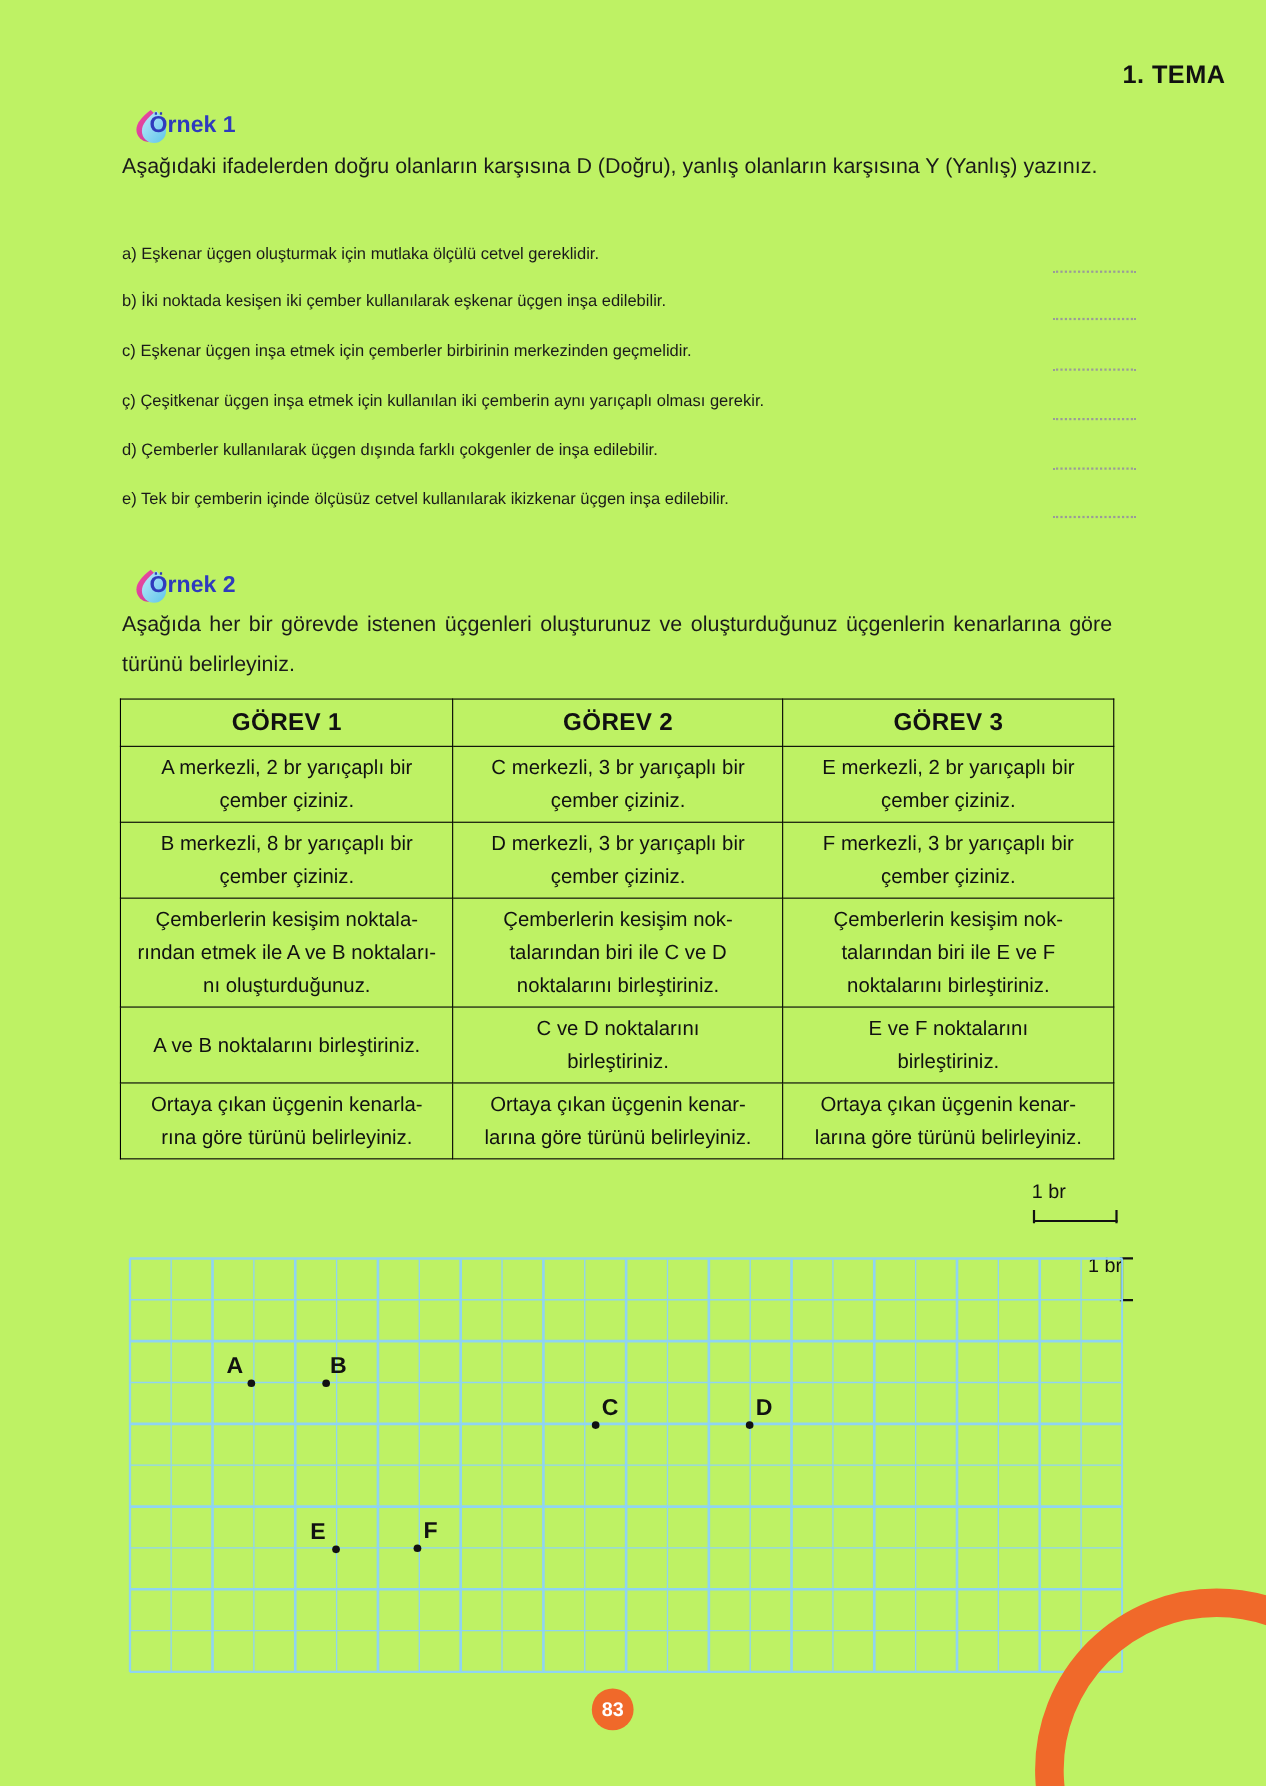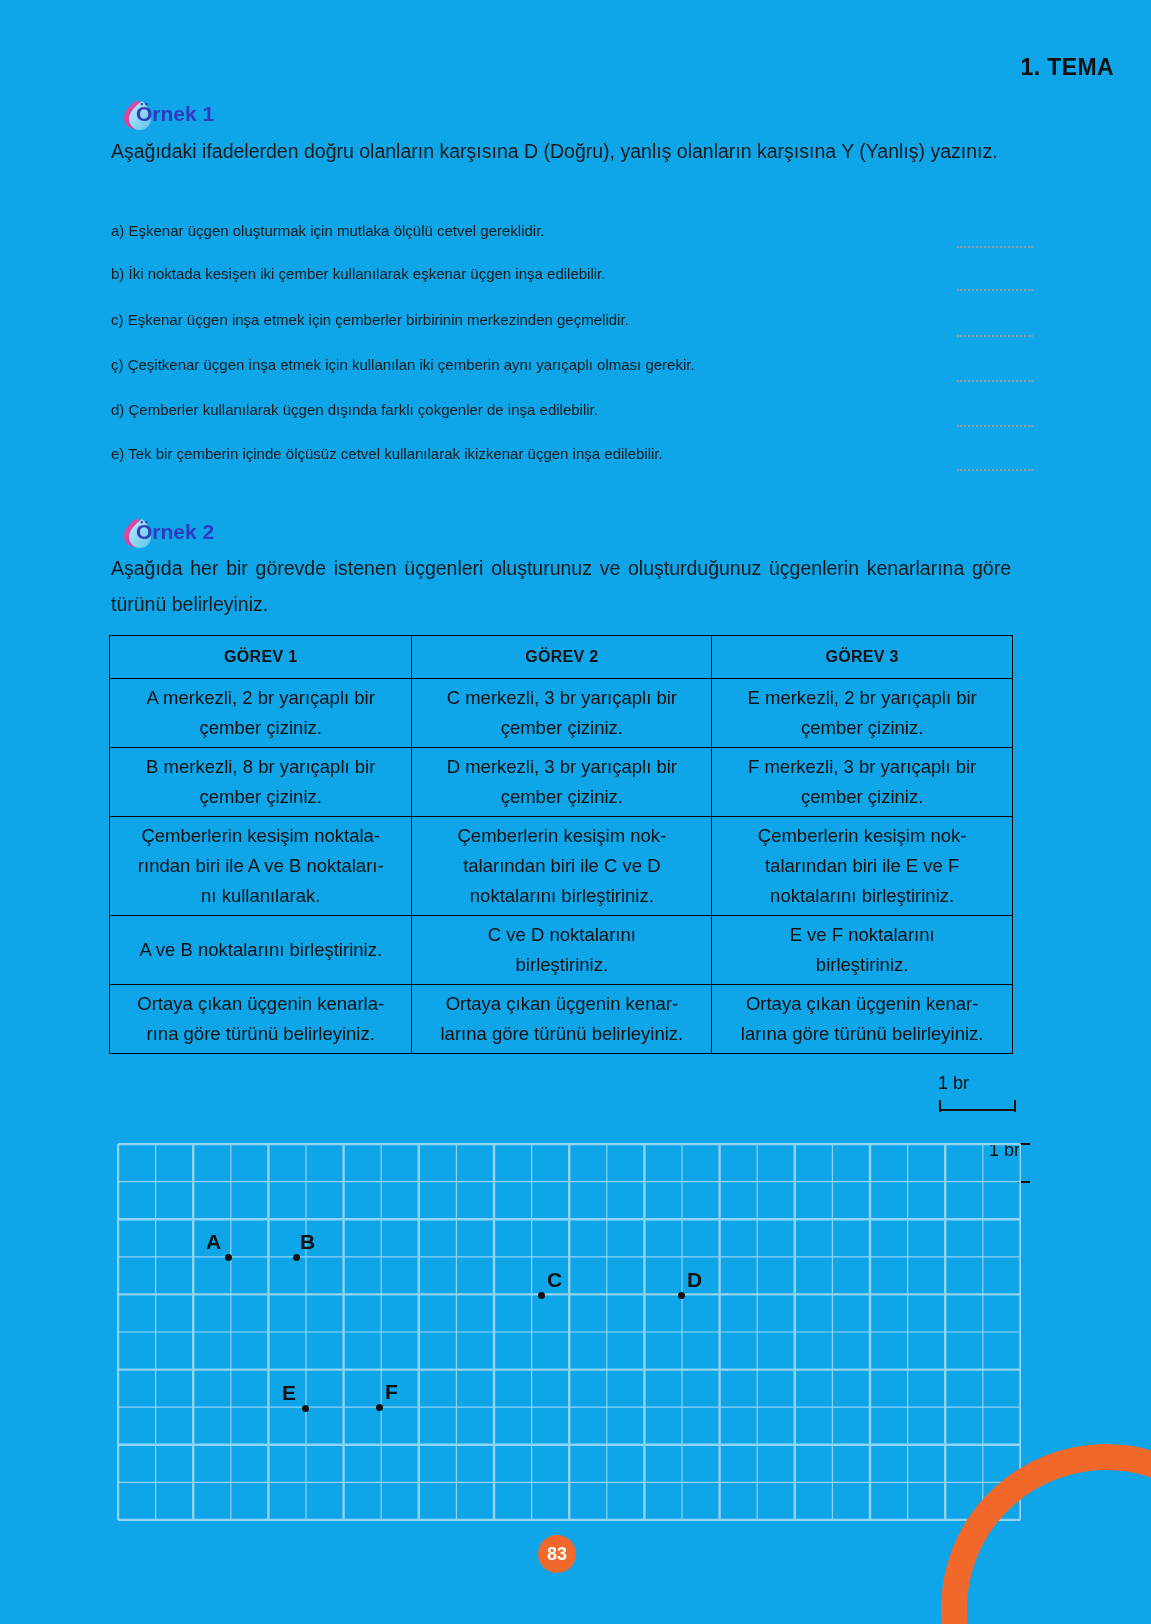--- a/index.html
+++ b/index.html
@@ -9,21 +9,21 @@
   }
   body {
     font-family: "Liberation Sans", sans-serif;
     color: #1a1a1a;
   }
   #page {
     position: relative;
     width: 1151px;
     height: 1624px;
     overflow: hidden;
-    background: #0ea5e9;
+    background: #bef264;
   }
 
   
   .tema-header {
     position: absolute;
     top: 54px;
     right: 37px;
     font-size: 23px;
     font-weight: bold;
     letter-spacing: .4px;
@@ -93,21 +93,21 @@
     border: 1.6px solid #000;
     text-align: center;
     vertical-align: middle;
     padding: 4px 6px;
     line-height: 30px;
     font-weight: normal;
     color: #111;
   }
   .gorev-table th {
     font-weight: bold;
-    font-size: 16px;
+    font-size: 22px;
     letter-spacing: .3px;
     padding: 6px 6px;
   }
   .gorev-table td .ln { display: block; }
 
   
   #gridwrap {
     position: absolute;
     left: 117px;
     top: 1143px;
@@ -258,22 +258,22 @@
           <span class="ln">çember çiziniz.</span>
         </td>
         <td>
           <span class="ln">F merkezli, 3 br yarıçaplı bir</span>
           <span class="ln">çember çiziniz.</span>
         </td>
       </tr>
       <tr>
         <td>
           <span class="ln">Çemberlerin kesişim noktala-</span>
-          <span class="ln">rından biri ile A ve B noktaları-</span>
-          <span class="ln">nı kullanılarak.</span>
+          <span class="ln">rından etmek ile A ve B noktaları-</span>
+          <span class="ln">nı oluşturduğunuz.</span>
         </td>
         <td>
           <span class="ln">Çemberlerin kesişim nok-</span>
           <span class="ln">talarından biri ile C ve D</span>
           <span class="ln">noktalarını birleştiriniz.</span>
         </td>
         <td>
           <span class="ln">Çemberlerin kesişim nok-</span>
           <span class="ln">talarından biri ile E ve F</span>
           <span class="ln">noktalarını birleştiriniz.</span>

